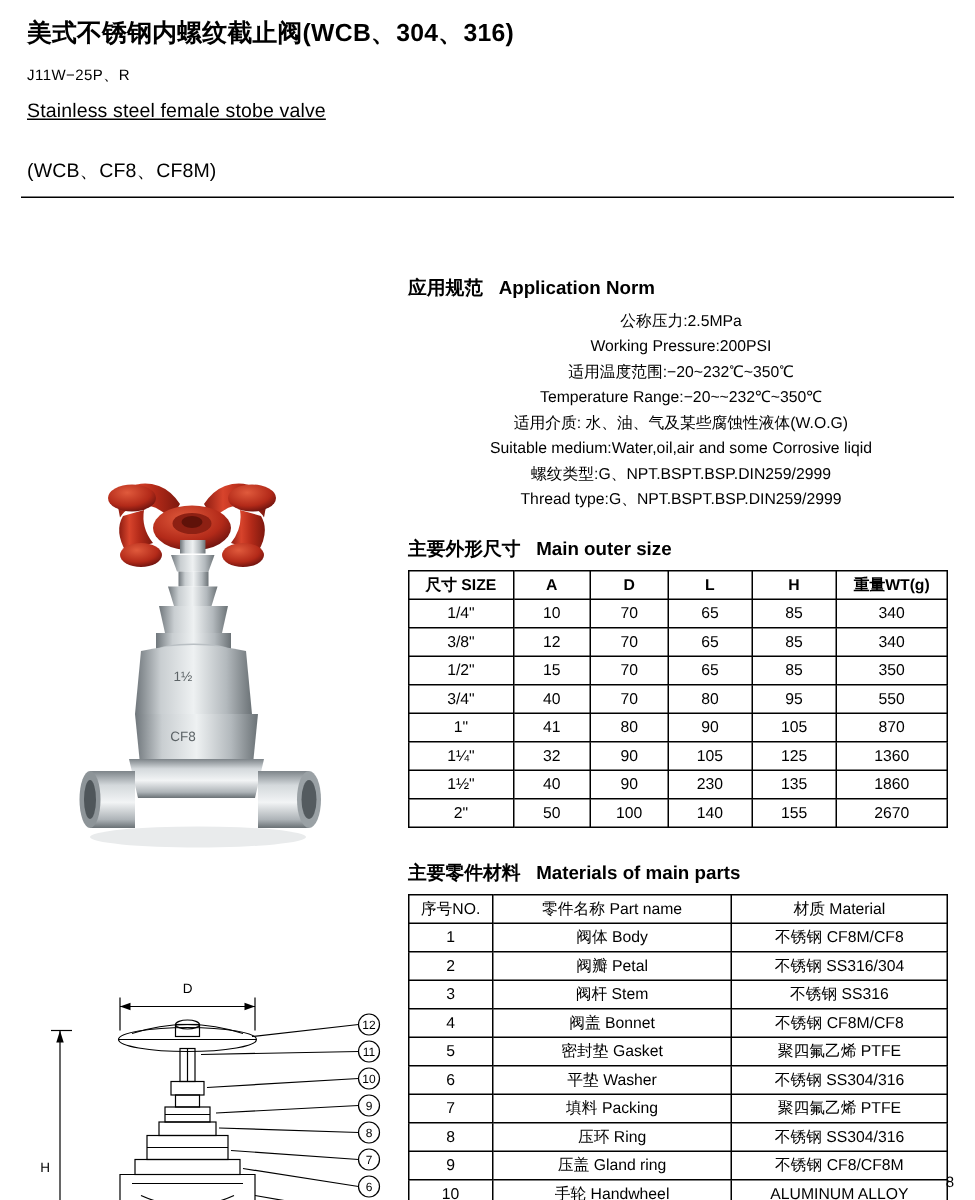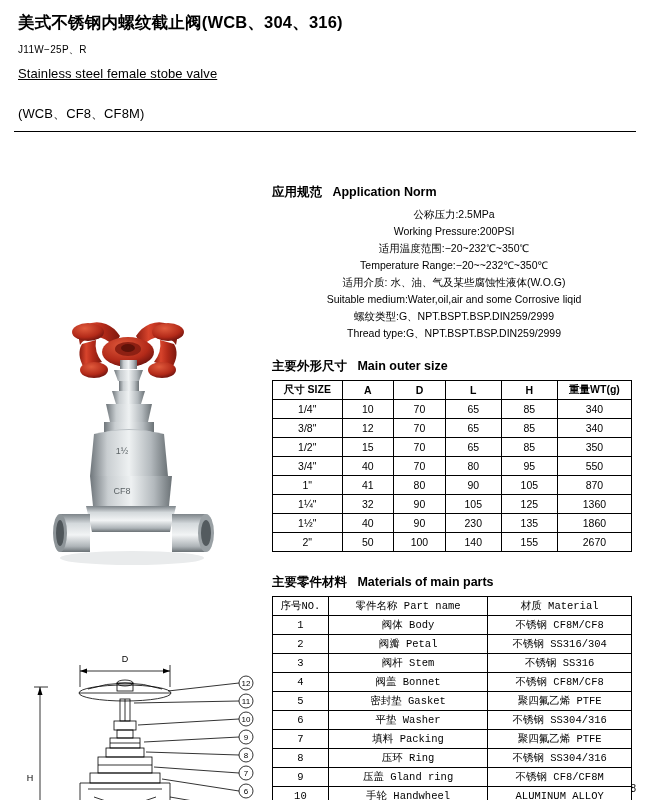--- a/index.html
+++ b/index.html
@@ -108,21 +108,20 @@
     border-collapse: collapse;
     width: 360px;
     font-size: 10.5px;
   }
   table.mat th, table.mat td {
     border: 1px solid #000;
     text-align: center;
     height: 18px;
     padding: 0 2px;
     font-weight: normal;
-    font-family: Liberation Mono, monospace;
   }
   table.mat col.m0 { width: 56px; }
   table.mat col.m1 { width: 160px; }
   table.mat col.m2 { width: 144px; }
 
   
   .photo-wrap {
     position: absolute;
     left: 36px;
     top: 150px;

